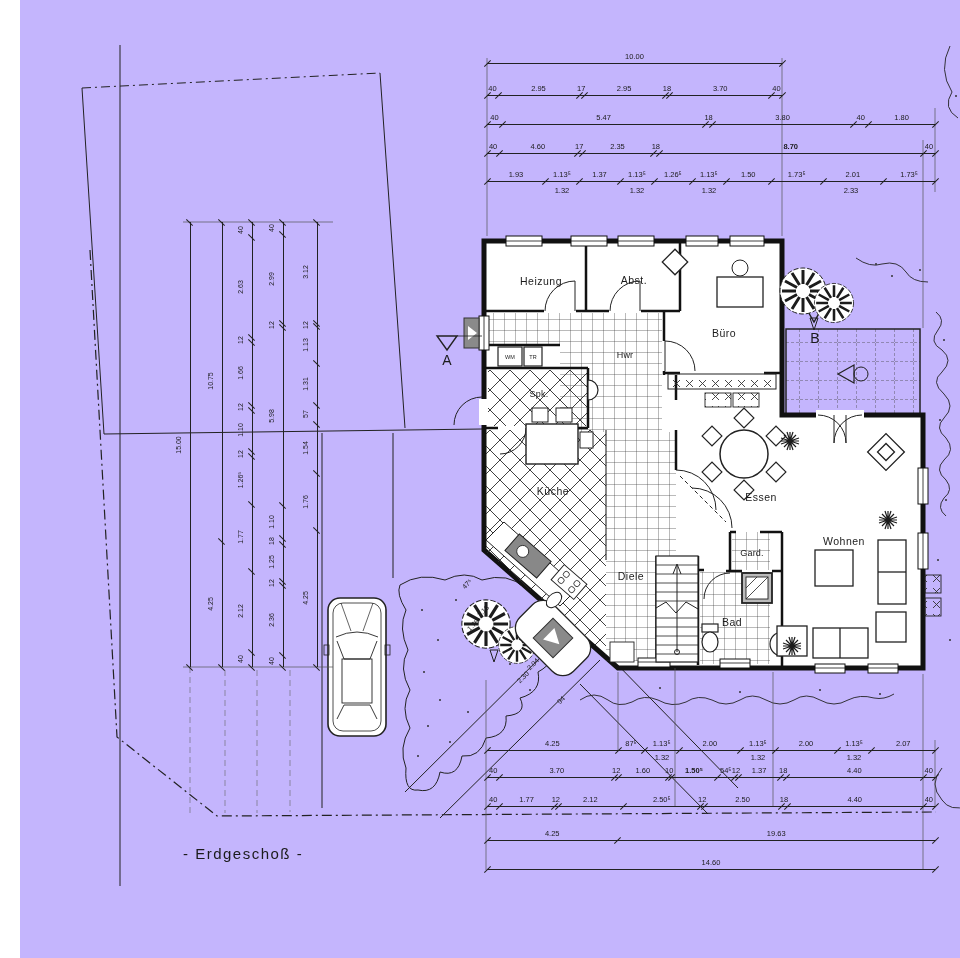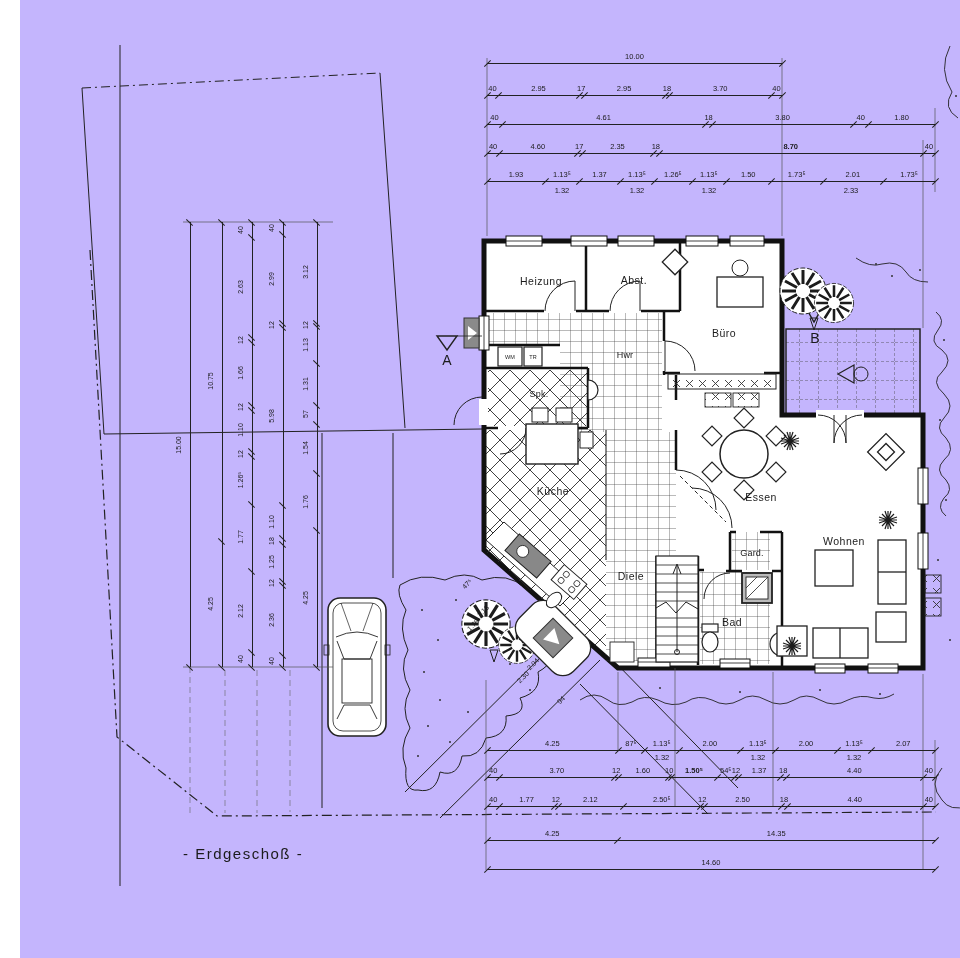--- a/index.html
+++ b/index.html
@@ -399,21 +399,21 @@
       </div>
   <div class="chain h" style="left:467px;top:112px;width:448px">
         <i class="tick" style="left: 0%;"></i>
         <i class="tick" style="left: 3.3195%;"></i>
         <i class="tick" style="left: 48.7137%;"></i>
         <i class="tick" style="left: 50.2075%;"></i>
         <i class="tick" style="left: 81.7427%;"></i>
         <i class="tick" style="left: 85.0622%;"></i>
         <i class="tick" style="left: 100%;"></i>
         <b class="lbl" style="font-weight: normal; left: 1.65975%;">40</b>
-        <b class="lbl" style="font-weight: normal; left: 26.0166%;">4.61</b>
+        <b class="lbl" style="font-weight: normal; left: 26.0166%;">5.47</b>
         <b class="lbl" style="font-weight: normal; left: 49.4606%;">18</b>
         <b class="lbl" style="font-weight: normal; left: 65.9751%;">3.80</b>
         <b class="lbl" style="font-weight: normal; left: 83.4025%;">40</b>
         <b class="lbl" style="font-weight: normal; left: 92.5311%;">1.80</b>
       </div>
   <div class="chain h" style="left:467px;top:141px;width:448px">
         <i class="tick" style="left: 0%;"></i>
         <i class="tick" style="left: 2.71186%;"></i>
         <i class="tick" style="left: 20%;"></i>
         <i class="tick" style="left: 21.1525%;"></i>
@@ -607,21 +607,21 @@
         <b class="lbl" style="font-weight: normal; left: 57.0641%;">2.50</b>
         <b class="lbl" style="font-weight: normal; left: 66.2991%;">18</b>
         <b class="lbl" style="font-weight: normal; left: 82.0813%;">4.40</b>
         <b class="lbl" style="font-weight: normal; left: 98.6216%;">40</b>
       </div>
   <div class="chain h" style="left:467px;top:828px;width:448px">
         <i class="tick" style="left: 0%;"></i>
         <i class="tick" style="left: 29.1096%;"></i>
         <i class="tick" style="left: 100%;"></i>
         <b class="lbl" style="font-weight: normal; left: 14.5548%;">4.25</b>
-        <b class="lbl" style="font-weight: normal; left: 64.5548%;">14.35</b>
+        <b class="lbl" style="font-weight: normal; left: 64.5548%;">19.63</b>
       </div>
   <div class="chain h" style="left:467px;top:857px;width:448px">
         <i class="tick" style="left: 0%;"></i>
         <i class="tick" style="left: 100%;"></i>
         <b class="lbl" style="font-weight: normal; left: 50%;">14.60</b>
       </div>
 
   <span class="diag" style="left:447px;top:584px">47⁵</span>
   <span class="diag" style="left:463px;top:611px">1.13</span>
   <span class="diag" style="left:453px;top:625px">1.76</span>

